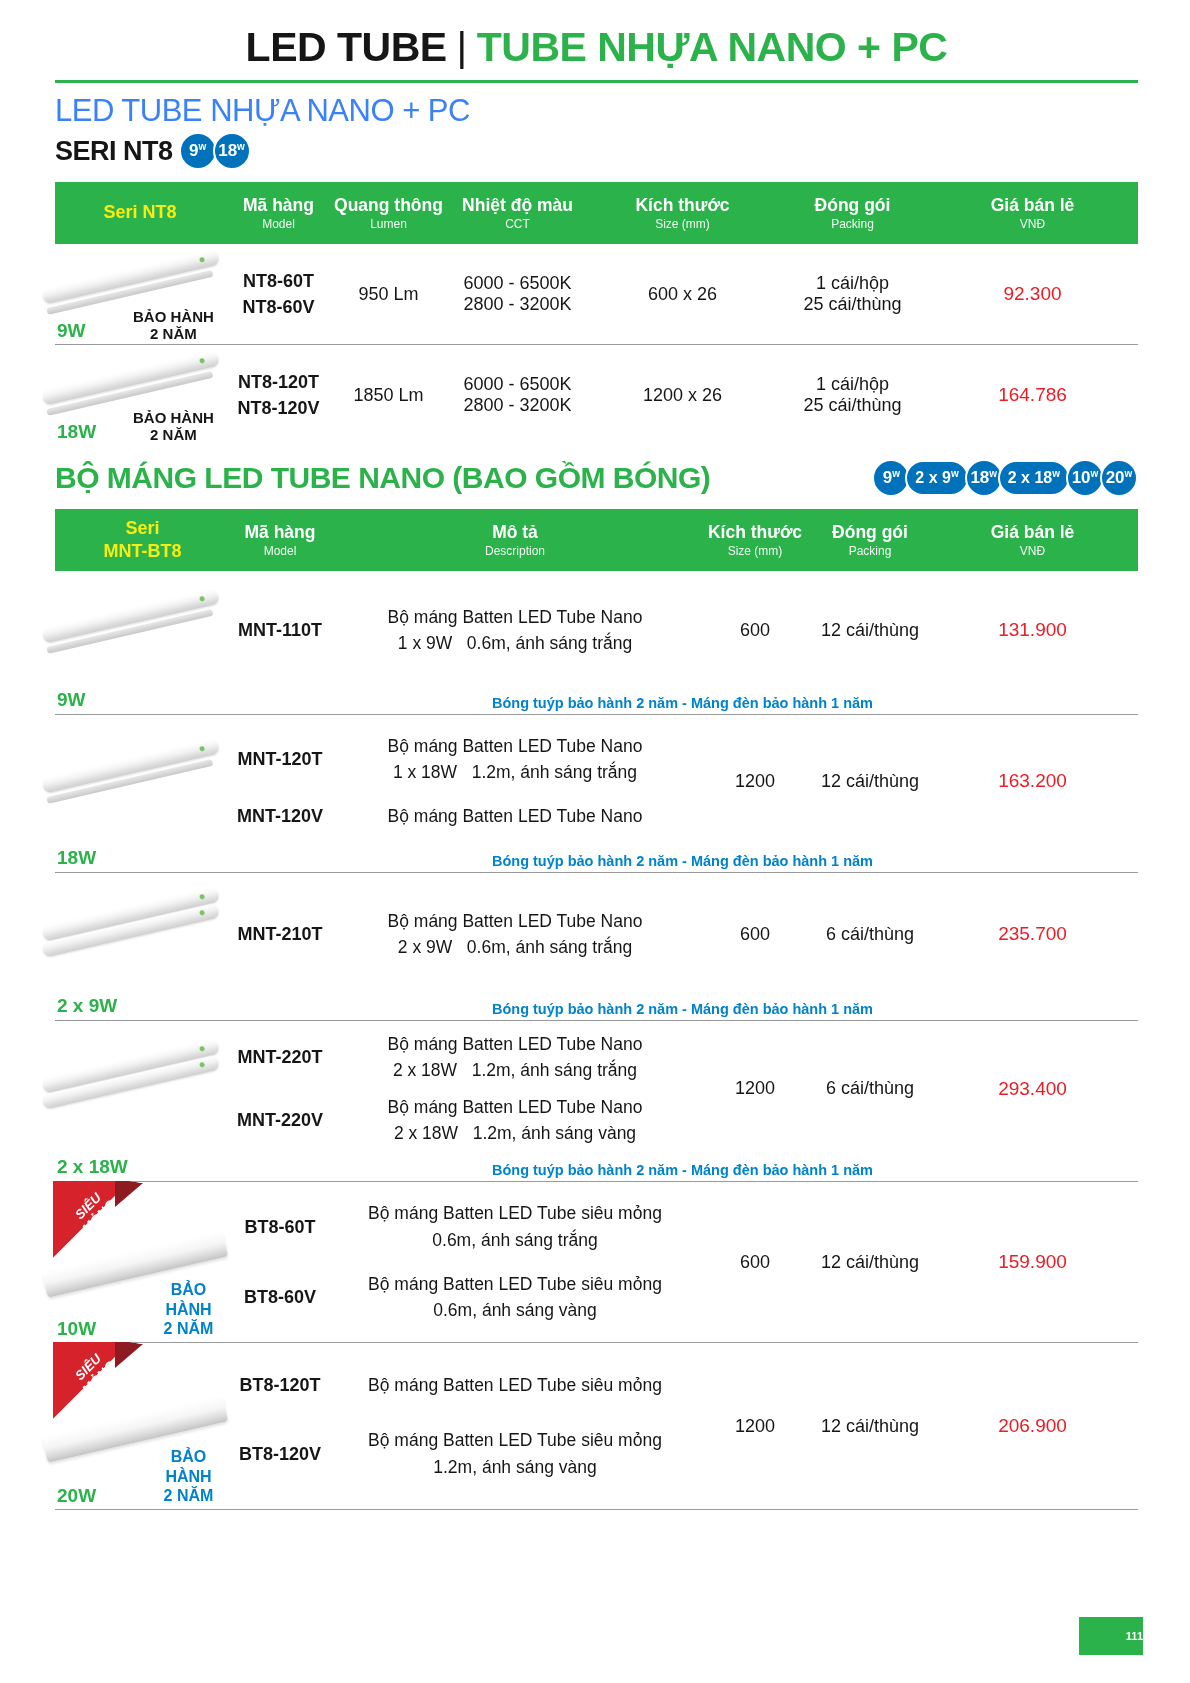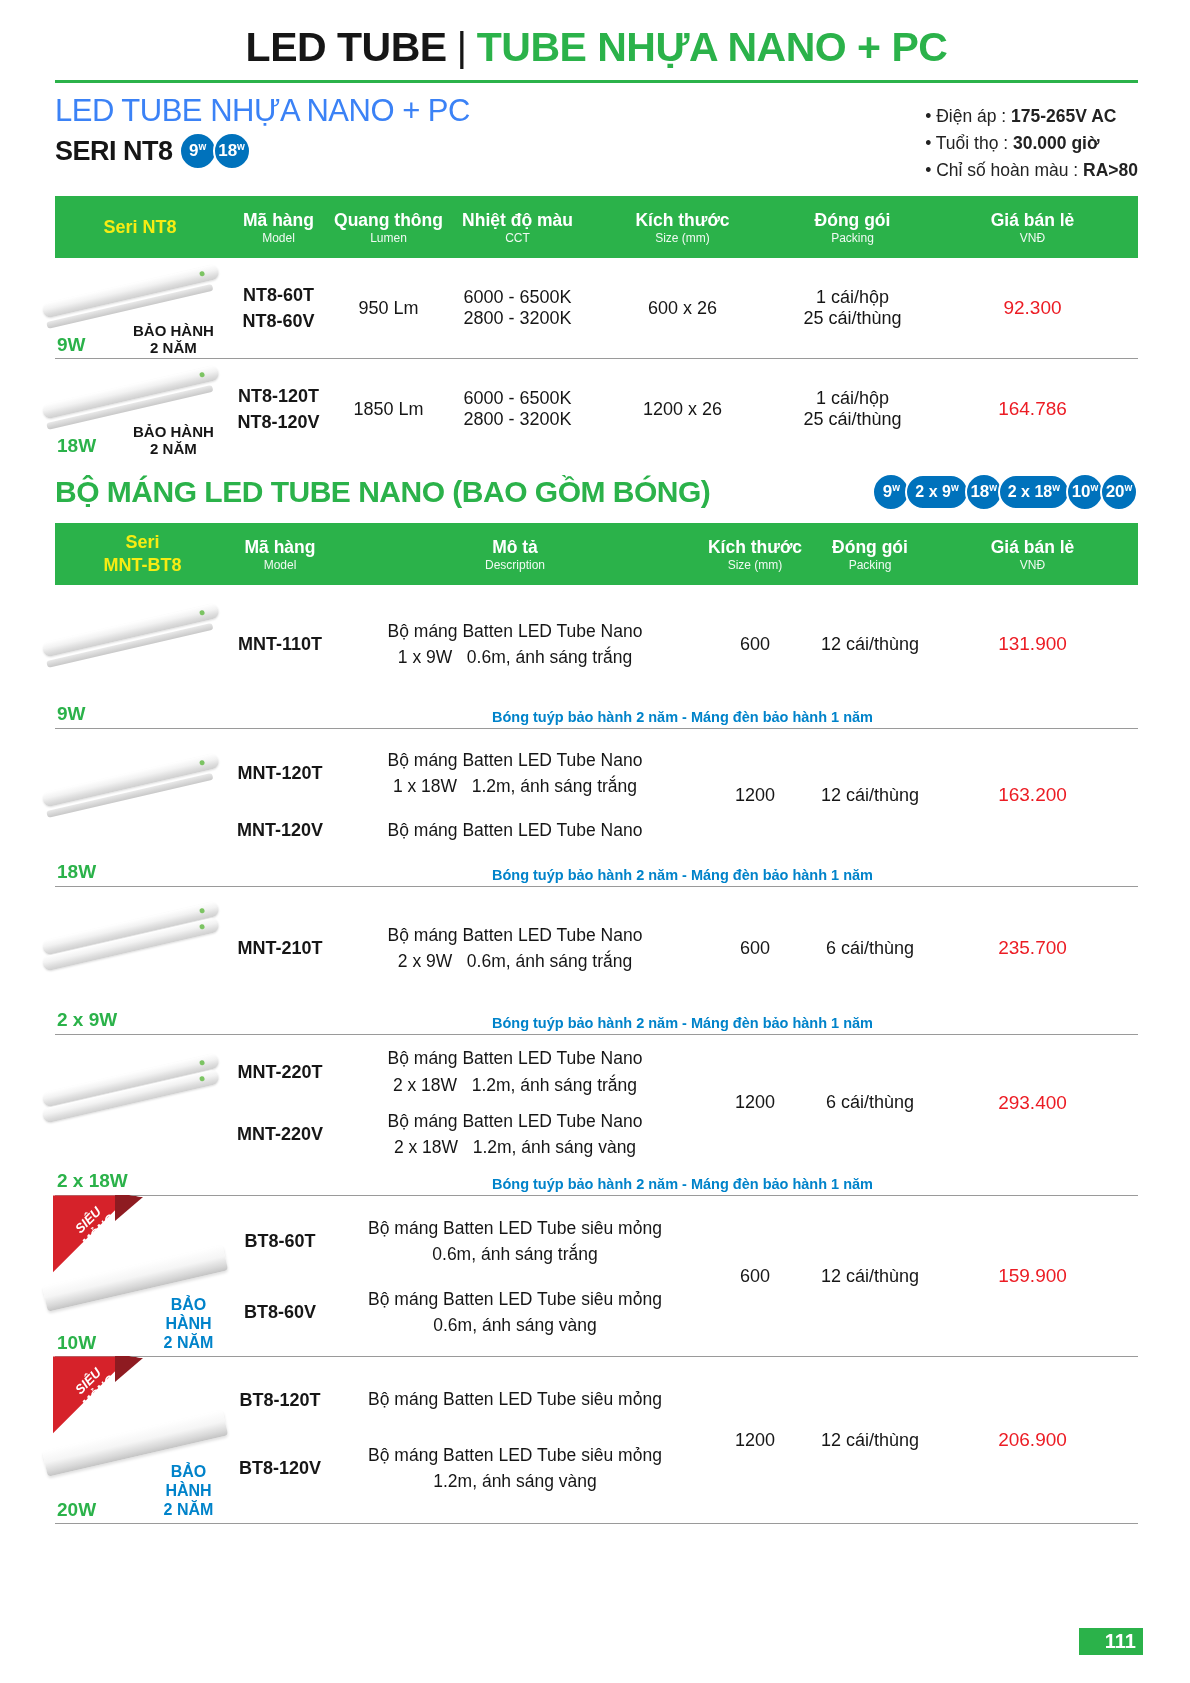--- a/index.html
+++ b/index.html
@@ -101,23 +101,23 @@
   
   .ribbon { position:absolute; left:-2px; top:-1px; width:96px; height:96px; overflow:hidden; z-index:3; }
   .ribbon .tri { position:absolute; inset:0; background:#D6222A; clip-path:polygon(0 0, 80% 0, 0 80%); }
   .ribbon .fold { position:absolute; left:62px; top:0; width:28px; height:28px; background:#8E1B21;
                   clip-path:polygon(0 0, 100% 0, 0 100%); transform:skewY(8deg); }
   .ribbon .rtext { position:absolute; left:2px; top:16px; width:78px; text-align:center;
                    transform:rotate(-45deg); color:#fff; font-weight:800; font-style:italic;
                    font-size:13px; line-height:1.15; }
 
   
-  .pagenum { position:absolute; right:47px; bottom:28px; width:64px; height:27px;
-             background:#2BB24A; color:#fff; font-weight:700; font-size:20px;
-             display:flex; align-items:center; justify-content:flex-end; padding-right:7px; }
+  .pagenum { position:absolute; right:47px; bottom:28px; width:64px; height:38px;
+             background:#2BB24A; color:#fff; font-weight:700; font-size:11px;
+             display:flex; align-items:center; justify-content:flex-end; }
 </style>
 </head>
 <body>
 
 <div class="page">
 
   <div class="main-title">
     <span class="t-black">LED TUBE</span><span class="t-sep">|</span><span class="t-green">TUBE NHỰA NANO + PC</span>
   </div>
   <div class="green-rule"></div>
@@ -133,25 +133,20 @@
               <span class="w">w</span>
             </span>
           <span class="badge-circle">
               <span>18</span>
               <span class="w">w</span>
             </span>
         </span>
       </div>
     </div>
     <div class="specs">
-      <ul>
-        <li><span>• Điện áp :</span> <b>175-265V AC</b></li>
-        <li><span>• Tuổi thọ :</span> <b>30.000 giờ</b></li>
-        <li><span>• Chỉ số hoàn màu :</span> <b>RA&gt;80</b></li>
-      </ul>
     </div>
   </div>
 
   <div class="thead grid1">
     <div class="seri">Seri NT8</div>
     <div>
         <div class="h1">Mã hàng</div>
         <div class="h2">Model</div>
       </div>
     <div>

